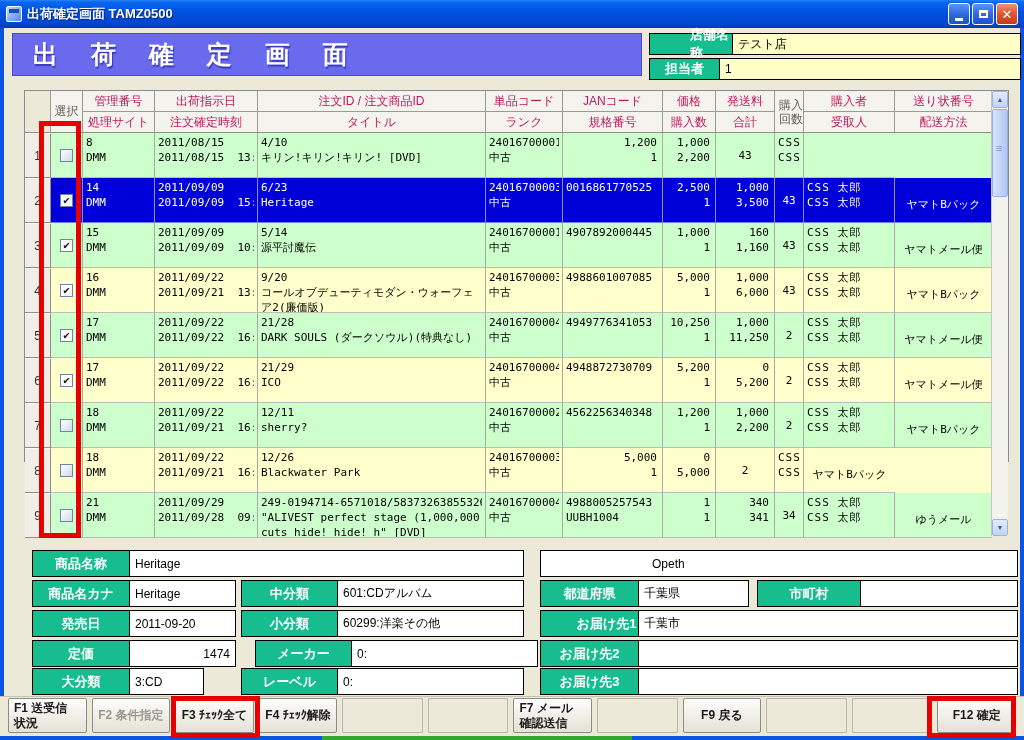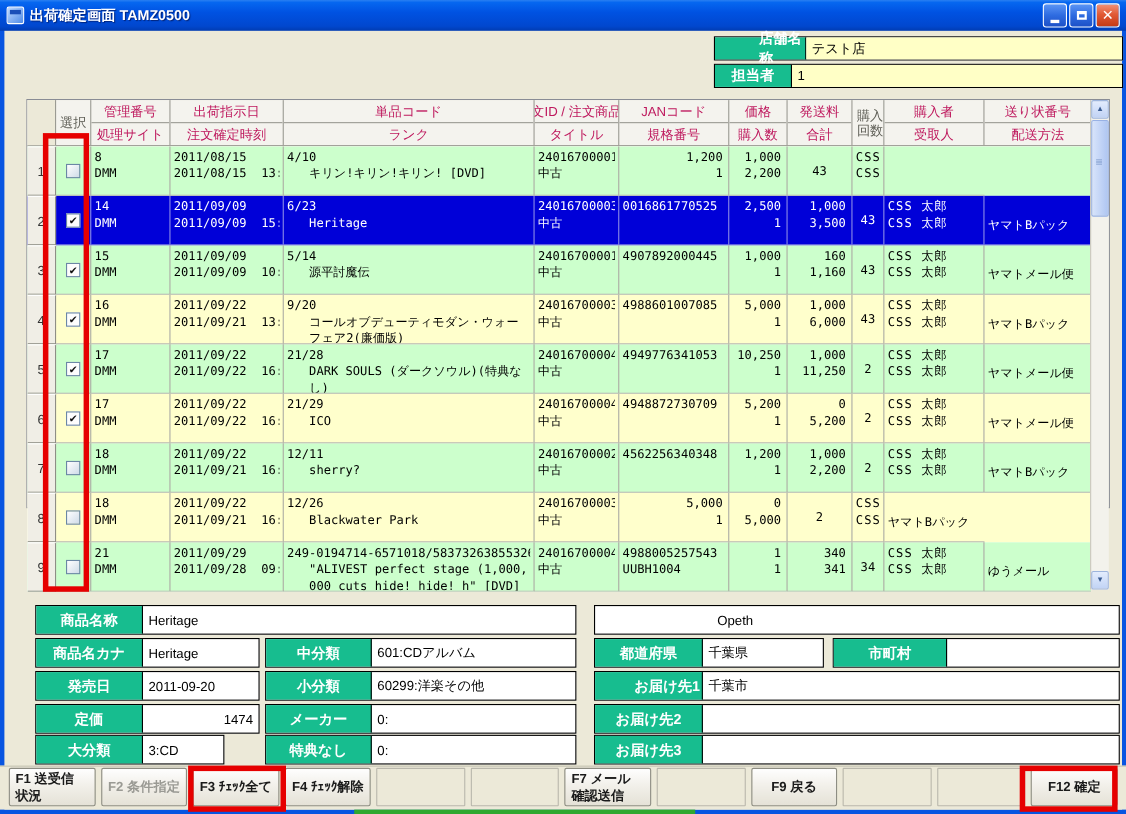--- a/index.html
+++ b/index.html
@@ -63,24 +63,24 @@
   .sel-row .td { border-right-color:#8C8CE8; border-bottom-color:#7A7AE0; }
   .c-rownum { background:#F0EEE6; border-top:1px solid #FFF; border-right:1px solid #8E8E86;
     border-bottom:1px solid #8E8E86; display:flex; align-items:center; justify-content:center;
     font-size:12px; color:#333; font-family:"Liberation Sans",sans-serif; }
   .c-sel { display:flex; align-items:center; justify-content:center; }
   .cbx { width:13px; height:13px; border:1px solid #6B87A5; background:linear-gradient(135deg,#FFFFFF,#CFDBE8);
     display:flex; align-items:center; justify-content:center; font-size:11px; line-height:11px;
     color:#111; font-weight:bold; }
   .cbx.checked { background:#FDFDFD; }
   .l1,.l2 { display:block; white-space:pre; overflow:hidden; }
-  .c-order .l2 { white-space:normal; word-break:break-all;margin-left:20px; }
+  .c-order .l2 { white-space:normal; word-break:break-all; }
   .c-price,.c-fee { text-align:right; padding-right:5px; }
   .c-times { display:flex; align-items:center; justify-content:center; }
-  .c-inv .l2 { margin-top:2px; }
+  .c-inv .l2 { text-align:center; margin-top:2px; }
   .c-buyer { letter-spacing:1px; }
 
   
   .vscroll { position:absolute; right:0; top:0; width:17px; height:445px; background:#F3F2EC; border-left:1px solid #C9C7BC; }
   .sbtn { position:absolute; left:0; width:16px; height:17px;
     background:linear-gradient(180deg,#E3ECFD,#C1D3F5); border:1px solid #9DB4DC; border-radius:2px;
     color:#3C5E94; font-size:7px; display:flex; align-items:center; justify-content:center; }
   .sbtn.up { top:0; } .sbtn.down { bottom:0; }
   .sthumb { position:absolute; left:0; top:18px; width:16px; height:88px;
     background:linear-gradient(90deg,#D8E4FB,#AFC6F2); border:1px solid #98B1E4; border-radius:2px; }
@@ -119,20 +119,23 @@
         </div>
       <div class="wbtn">
           <span class="maxglyph"></span>
         </div>
       <div class="wbtn close">
           <span>✕</span>
         </div>
     </div>
   </div>
 
+  <div class="banner">
+    <span>出 荷 確 定 画 面</span>
+  </div>
   <div class="pair topfield" style="left:645px; top:33px; width:372px; height:22px;">
     <div class="plabel" style="width:83px;padding-left:40px;">店舗名称</div>
     <div class="pval">テスト店</div>
   </div>
   <div class="pair topfield" style="left:645px; top:58px; width:372px; height:22px;">
     <div class="plabel" style="width:70px;">担当者</div>
     <div class="pval">1</div>
   </div>
 
   <div class="tablewrap">
@@ -141,26 +144,26 @@
       <div class="hsingle">選択</div>
       <div class="hcol">
         <div class="h1">管理番号</div>
         <div class="h2">処理サイト</div>
       </div>
       <div class="hcol">
         <div class="h1">出荷指示日</div>
         <div class="h2">注文確定時刻</div>
       </div>
       <div class="hcol">
+        <div class="h1">注文ID / 注文商品ID</div>
+        <div class="h2">タイトル</div>
+      </div>
+      <div class="hcol">
         <div class="h1">単品コード</div>
         <div class="h2">ランク</div>
-      </div>
-      <div class="hcol">
-        <div class="h1">注文ID / 注文商品ID</div>
-        <div class="h2">タイトル</div>
       </div>
       <div class="hcol">
         <div class="h1">JANコード</div>
         <div class="h2">規格番号</div>
       </div>
       <div class="hcol">
         <div class="h1">価格</div>
         <div class="h2">購入数</div>
       </div>
       <div class="hcol">
@@ -620,34 +623,34 @@
         <div class="pval">60299:洋楽その他</div>
       </div>
       <div class="pair" style="left: 536px; top: 610px; width: 478px; height: 27px;">
         <div class="plabel" style="width: 98px; padding-left: 34px;">お届け先1</div>
         <div class="pval">千葉市</div>
       </div>
       <div class="pair" style="left: 28px; top: 640px; width: 204px; height: 27px;">
         <div class="plabel" style="width: 97px;">定価</div>
         <div class="pval num">1474</div>
       </div>
-      <div class="pair" style="left: 237px; top: 640px; width: 283px; height: 27px;">
+      <div class="pair" style="left: 251px; top: 640px; width: 283px; height: 27px;">
         <div class="plabel" style="width: 96px;">メーカー</div>
         <div class="pval">0:</div>
       </div>
       <div class="pair" style="left: 536px; top: 640px; width: 478px; height: 27px;">
         <div class="plabel" style="width: 98px;">お届け先2</div>
         <div class="pval"></div>
       </div>
       <div class="pair" style="left: 28px; top: 668px; width: 172px; height: 27px;">
         <div class="plabel" style="width: 97px;">大分類</div>
         <div class="pval">3:CD</div>
       </div>
       <div class="pair" style="left: 237px; top: 668px; width: 283px; height: 27px;">
-        <div class="plabel" style="width: 96px;">特典なし</div>
+        <div class="plabel" style="width: 96px;">レーベル</div>
         <div class="pval">0:</div>
       </div>
       <div class="pair" style="left: 536px; top: 668px; width: 478px; height: 27px;">
         <div class="plabel" style="width: 98px;">お届け先3</div>
         <div class="pval"></div>
       </div>
     </div>
 
   <div class="fnbar" id="fnbar">
       <div class="slot">

